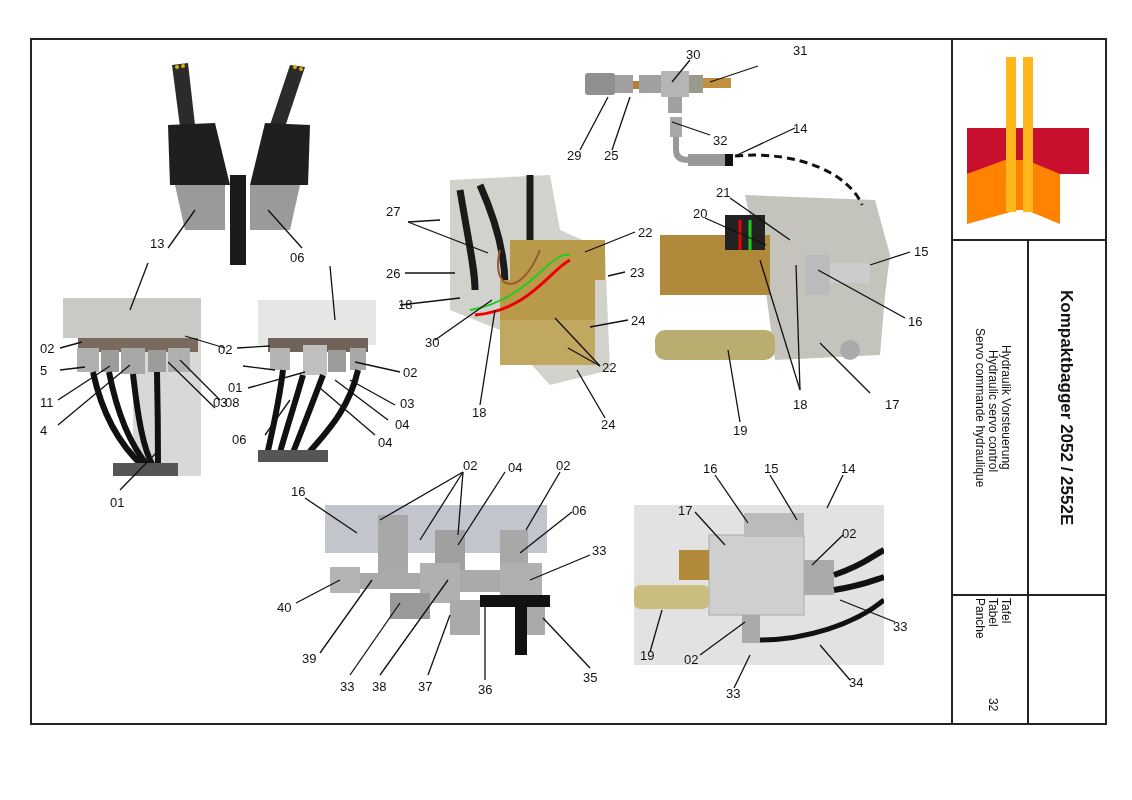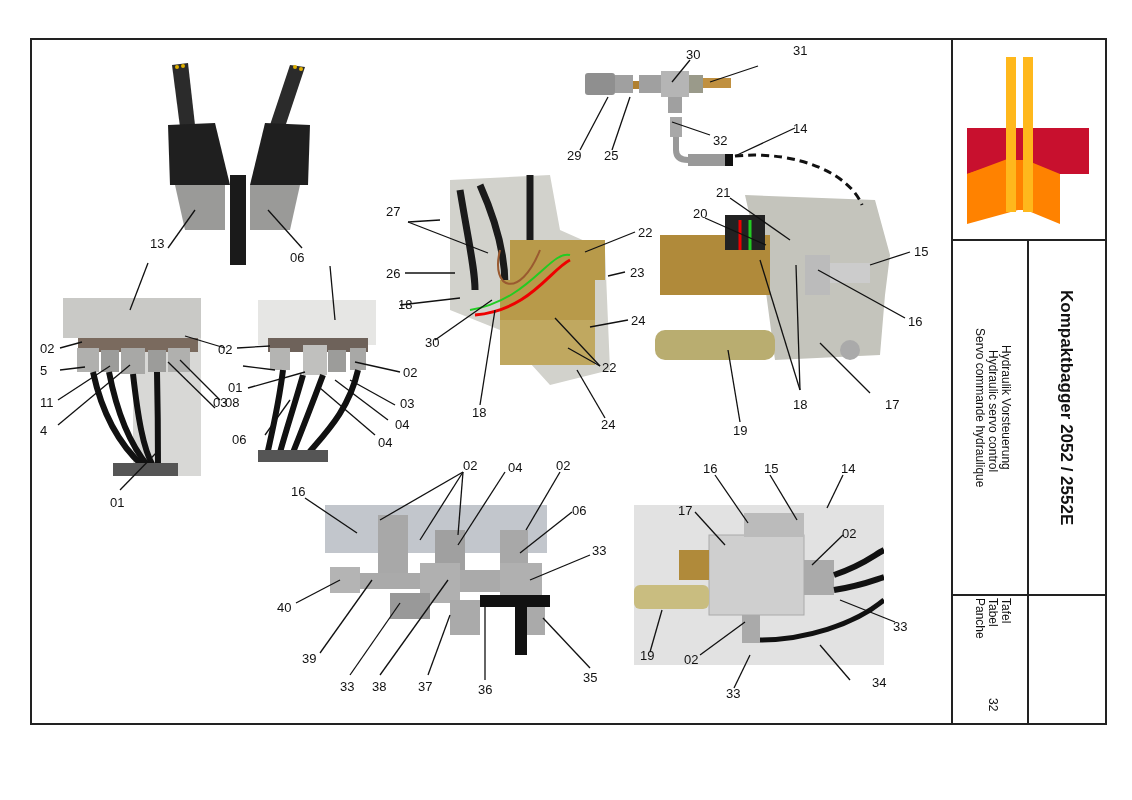--- a/index.html
+++ b/index.html
@@ -302,14 +302,14 @@
 <div class="lbl" style="left:583px;top:671px;">35</div>
 
 <div class="lbl" style="left:703px;top:462px;">16</div>
 <div class="lbl" style="left:764px;top:462px;">15</div>
 <div class="lbl" style="left:841px;top:462px;">14</div>
 <div class="lbl" style="left:678px;top:504px;">17</div>
 <div class="lbl" style="left:842px;top:527px;">02</div>
 <div class="lbl" style="left:640px;top:649px;">19</div>
 <div class="lbl" style="left:684px;top:653px;">02</div>
 <div class="lbl" style="left:893px;top:620px;">33</div>
-<div class="lbl" style="left:849px;top:676px;margin-left:23px;">34</div>
+<div class="lbl" style="left:849px;top:676px;">34</div>
 <div class="lbl" style="left:726px;top:687px;">33</div>
 
 </body></html>

